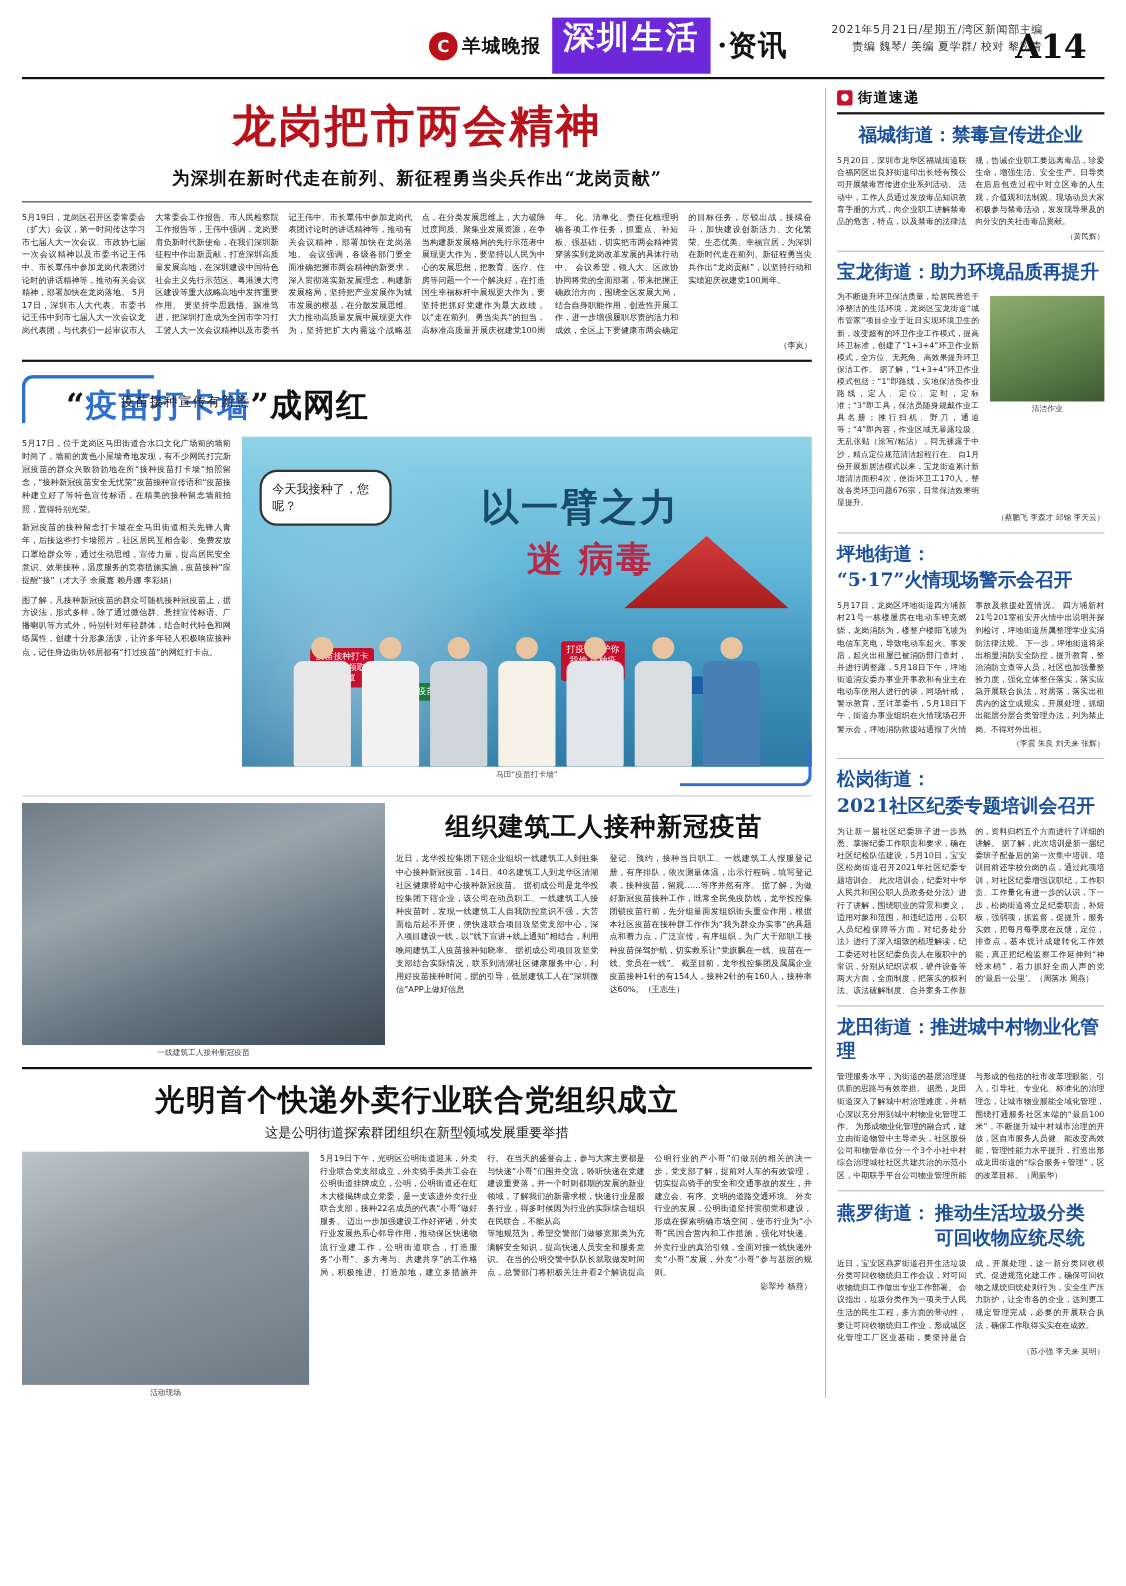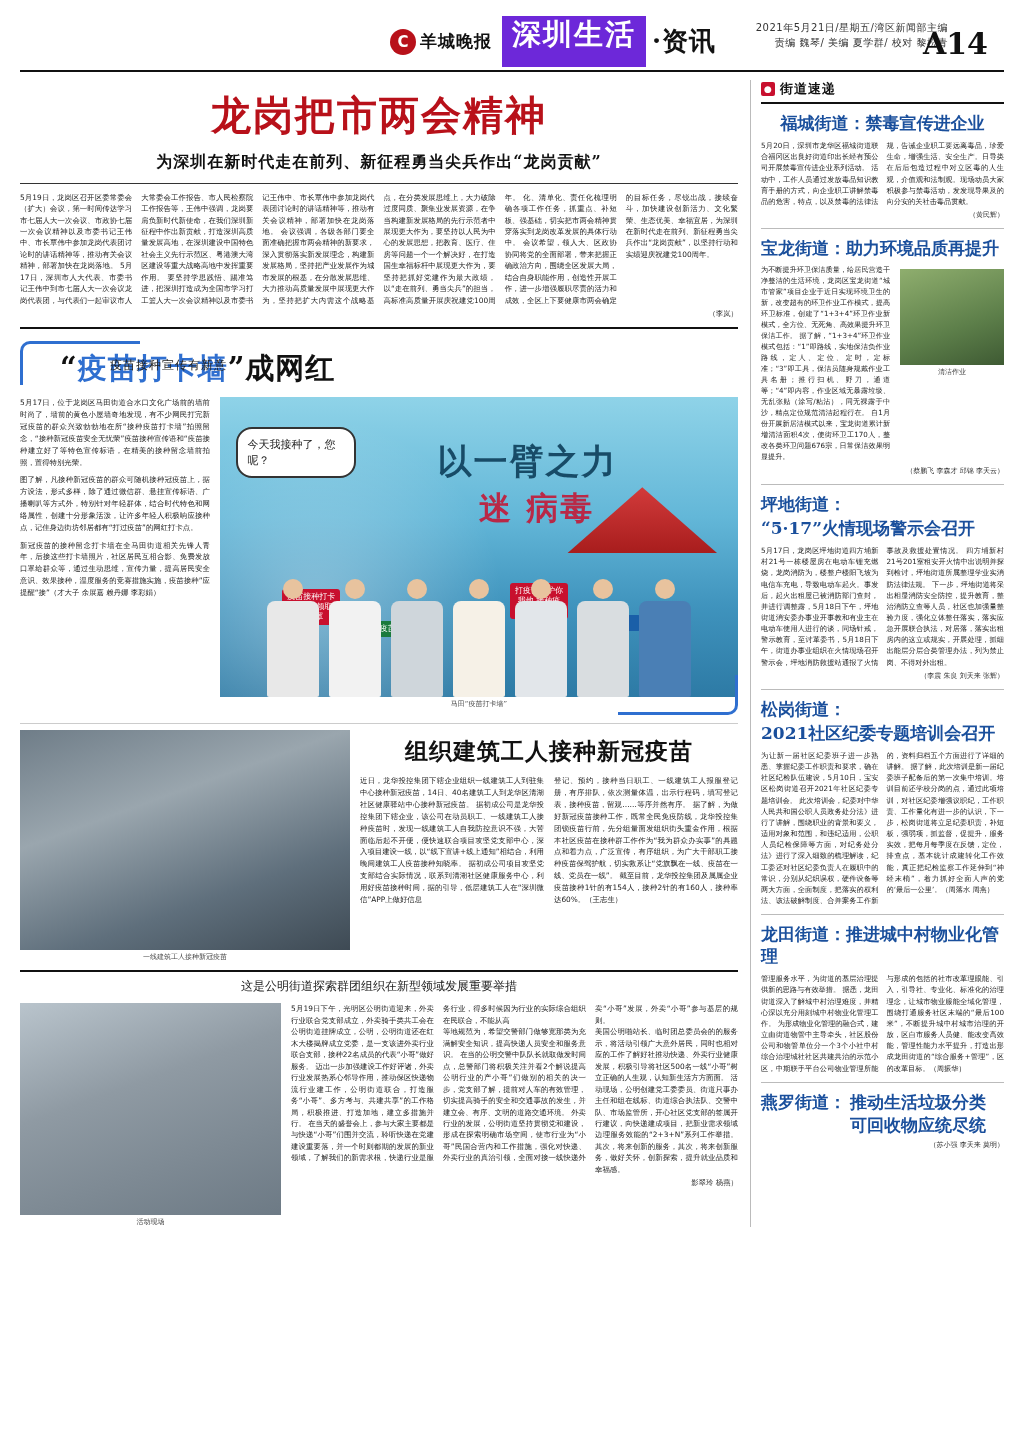--- a/index.html
+++ b/index.html
@@ -167,22 +167,22 @@
       <div class="feature">
         <div class="corner-deco"></div>
         <div class="feature-kicker">疫苗接种宣传有新意</div>
         <div class="feature-title">
           <span>“</span><span class="hl">疫苗打卡墙</span><span>”成网红</span>
         </div>
 
         <div class="two-col-flex" style="margin-top:8px;">
           <div style="width:190px;">
             <div class="cols-1">5月17日，位于龙岗区马田街道合水口文化广场前的墙前时尚了，墙前的黄色小屋墙奇地发现，有不少网民打完新冠疫苗的群众兴致勃勃地在所“接种疫苗打卡墙”拍照留念，“接种新冠疫苗安全无忧荣”疫苗接种宣传语和“疫苗接种建立好了等特色宣传标语，在精美的接种留念墙前拍照，置得特别光荣。</div>
+            <div class="cols-1" style="margin-top:6px;">新冠疫苗的接种留念打卡墙在全马田街道相关先锋人青年，后接这些打卡墙照片，社区居民互相合影、免费发放口罩给群众等，通过生动思维，宣传力量，提高居民安全意识、效果接种，温度服务的竞赛措施实施，疫苗接种”应提醒“接”（才大子 余展嘉 赖丹娜 李彩娟）</div>
             <div class="cols-1" style="margin-top:6px;">图了解，凡接种新冠疫苗的群众可随机接种冠疫苗上，据方设法，形式多样，除了通过微信群、悬挂宣传标语、广播喇叭等方式外，特别针对年轻群体，结合时代特色和网络属性，创建十分形象活泼，让许多年轻人积极响应接种点，记住身边街坊邻居都有“打过疫苗”的网红打卡点。</div>
-            <div class="cols-1" style="margin-top:6px;">新冠疫苗的接种留念打卡墙在全马田街道相关先锋人青年，后接这些打卡墙照片，社区居民互相合影、免费发放口罩给群众等，通过生动思维，宣传力量，提高居民安全意识、效果接种，温度服务的竞赛措施实施，疫苗接种”应提醒“接”（才大子 余展嘉 赖丹娜 李彩娟）</div>
           </div>
 
           <div style="flex:1;">
             <div class="photo mural">
               <div class="mural-text">以一臂之力</div>
               <div class="mural-text2">迷 病毒</div>
               <div class="bubble">今天我接种了，您呢？</div>
               <div class="tent"></div>
               <div class="placard" style="left:12%;bottom:24%;">疫苗接种打卡墙 免费领取送口罩</div>
               <div class="placard" style="left:26%;bottom:20%;background:#1a7a3c;">我打疫苗了</div>
@@ -237,31 +237,31 @@
           <div class="two-col-flex">
             <div style="flex:1;" class="cols-1">近日，龙华投控集团下辖企业组织一线建筑工人到驻集中心接种新冠疫苗，14日、40名建筑工人到龙华区清湖社区健康驿站中心接种新冠疫苗。 据初成公司是龙华投控集团下辖企业，该公司在动员职工、一线建筑工人接种疫苗时，发现一线建筑工人自我防控意识不强，大苦面临后起不开便，便快速联合项目攻坚党支部中心，深入项目建设一线，以“线下宣讲+线上通知”相结合，利用晚间建筑工人疫苗接种知晓率。 据初成公司项目攻坚党支部结合实际情况，联系到清湖社区健康服务中心，利用好疫苗接种时间，据的引导，低层建筑工人在“深圳微信”APP上做好信息</div>
             <div style="flex:1;" class="cols-1">登记、预约，接种当日职工、一线建筑工人报服登记册，有序排队，依次测量体温，出示行程码，填写登记表，接种疫苗，留观……等序并然有序。 据了解，为做好新冠疫苗接种工作，既常全民免疫防线，龙华投控集团锁疫苗行前，先分组量面发组织街头重金作用，根据本社区疫苗在接种群工作作为“我为群众办实事”的具题点和着力点，广泛宣传，有序组织，为广大干部职工接种疫苗保驾护航，切实救系让“党旗飘在一线、疫苗在一线、党员在一线”。 截至目前，龙华投控集团及属属企业疫苗接种1针的有154人，接种2针的有160人，接种率达60%。（王志生）</div>
           </div>
         </div>
       </div>
 
       <div class="thick-rule"></div>
 
       <div>
+        <div class="mid-title-2">光明首个快递外卖行业联合党组织成立</div>
         <div class="mid-sub">这是公明街道探索群团组织在新型领域发展重要举措</div>
         <div class="two-col-flex">
           <div style="width:261px;">
             <div class="photo photo-line"></div>
             <div class="cap-below">活动现场</div>
           </div>
           <div style="flex:1;">
             <div class="cols-3">
               <div>5月19日下午，光明区公明街道迎来，外卖行业联合党支部成立，外卖骑手类共工会在公明街道挂牌成立，公明，公明街道还在红木大楼揭牌成立党委，是一支该进外卖行业联合支部，接种22名成员的代表“小哥”做好服务。 迈出一步加强建设工作好评诸，外卖行业发展热系心邻导作用，推动保区快递物流行业建工作，公明街道联合，打造服务“小哥”、多方考与、共建共享”的工作格局，积极推进、打造加地，建立多措施并行。 在当天的盛誉会上，参与大家主要都是与快递“小哥”们围并交流，聆听快递在党建建设重要落，并一个时则都期的发展的新业领域，了解我们的新需求根，快递行业是服务行业，得多时候因为行业的实际综合组织在民联合，不能从高</div>
               <div>等地规范为，希望交警部门做够宽那类为充满解安全知识，提高快递人员安全和服务意识。 在当的公明交警中队队长就取做发时间点，总警部门将积极关注并看2个解说提高公明行业的产小哥”们做别的相关的决一步，党支部了解，提前对人车的有效管理，切实提高骑手的安全和交通事故的发生，并建立会、有序、文明的道路交通环境。 外卖行业的发展，公明街道坚持贯彻党和建设，形成在探索明确市场空间，使市行业为“小哥”民国合营内和工作措施，强化对快递、外卖行业的真治引领，全面对接一线快递外卖“小哥”发展，外卖“小哥”参与基层的规则。</div>
-              <div>美国公明啪站长、临时团总委员会的的服务示，将活动引领广大意外居民，同时也相对应的工作了解好社推动快递、外卖行业健康发展，积极引导将社区500名一线“小哥”树立正确的人生观，认知新生活方方面面。 活动现场，公明创建党工委委员、街道只事办主任和组在线标、街道综合执法队、交警中队、市场监管所，开心社区党支部的签属开行建议，向快递建成项目，把新业需求领域边理服务效能的“2+3+N”系列工作举措。 其次，将来创新的服务，其次，将来创新服务，做好关怀，创新探索，提升就业品质和幸福感。</div>
             </div>
             <div class="byline">影翠玲 杨燕）</div>
           </div>
         </div>
       </div>
 
     </div>
 
     <div class="right-col">
 
@@ -312,18 +312,19 @@
         <div class="rc-body">管理服务水平，为街道的基层治理提供新的思路与有效举措。 据悉，龙田街道深入了解城中村治理难度，并精心深以充分用刻城中村物业化管理工作。 为形成物业化管理的融合式，建立由街道物管中主导牵头，社区股份公司和物管单位分一个3个小社中村综合治理城社社区共建共治的示范小区，中期联手平台公司物业管理所能与形成的包括的社市改革理眼能、引入，引导社、专业化、标准化的治理理念，让城市物业服能全域化管理，围绕打通服务社区末端的“最后100米”，不断提升城中村城市治理的开放，区自市服务人员健、能改变高效能，管理性能力水平提升，打造出形成龙田街道的“综合服务+管理”，区的改革目标。（周振华）</div>
       </div>
       <div class="rc-sep"></div>
 
       <div>
         <div class="rc-title-row">
           <span class="rc-kicker">燕罗街道：</span>
           <span class="rc-kicker-rest" style="white-space:pre-line;">推动生活垃圾分类
 可回收物应统尽统</span>
         </div>
+        <div class="rc-body" style="margin-top:6px;">近日，宝安区燕罗街道召开生活垃圾分类可回收物统归工作会议，对可回收物统归工作做出专业工作部署。 会议指出，垃圾分类作为一项关于人民生活的民生工程，多方面的带动性，要让可回收物统归工作业，形成城区化管理工厂区业基础，要坚持是合成，开展处理，这一新分类回收模式。促进规范化建工作，确保可回收物之规统归统处则行为，安全生产压力防护，让全市各的企业，达到更工规定管理完成，必要的开展联合执法，确保工作取得实实在在成效。</div>
         <div class="rc-byline">（苏小强 李天来 莫明）</div>
       </div>
 
     </div>
   </div>
 </div>
 
 </body></html>

